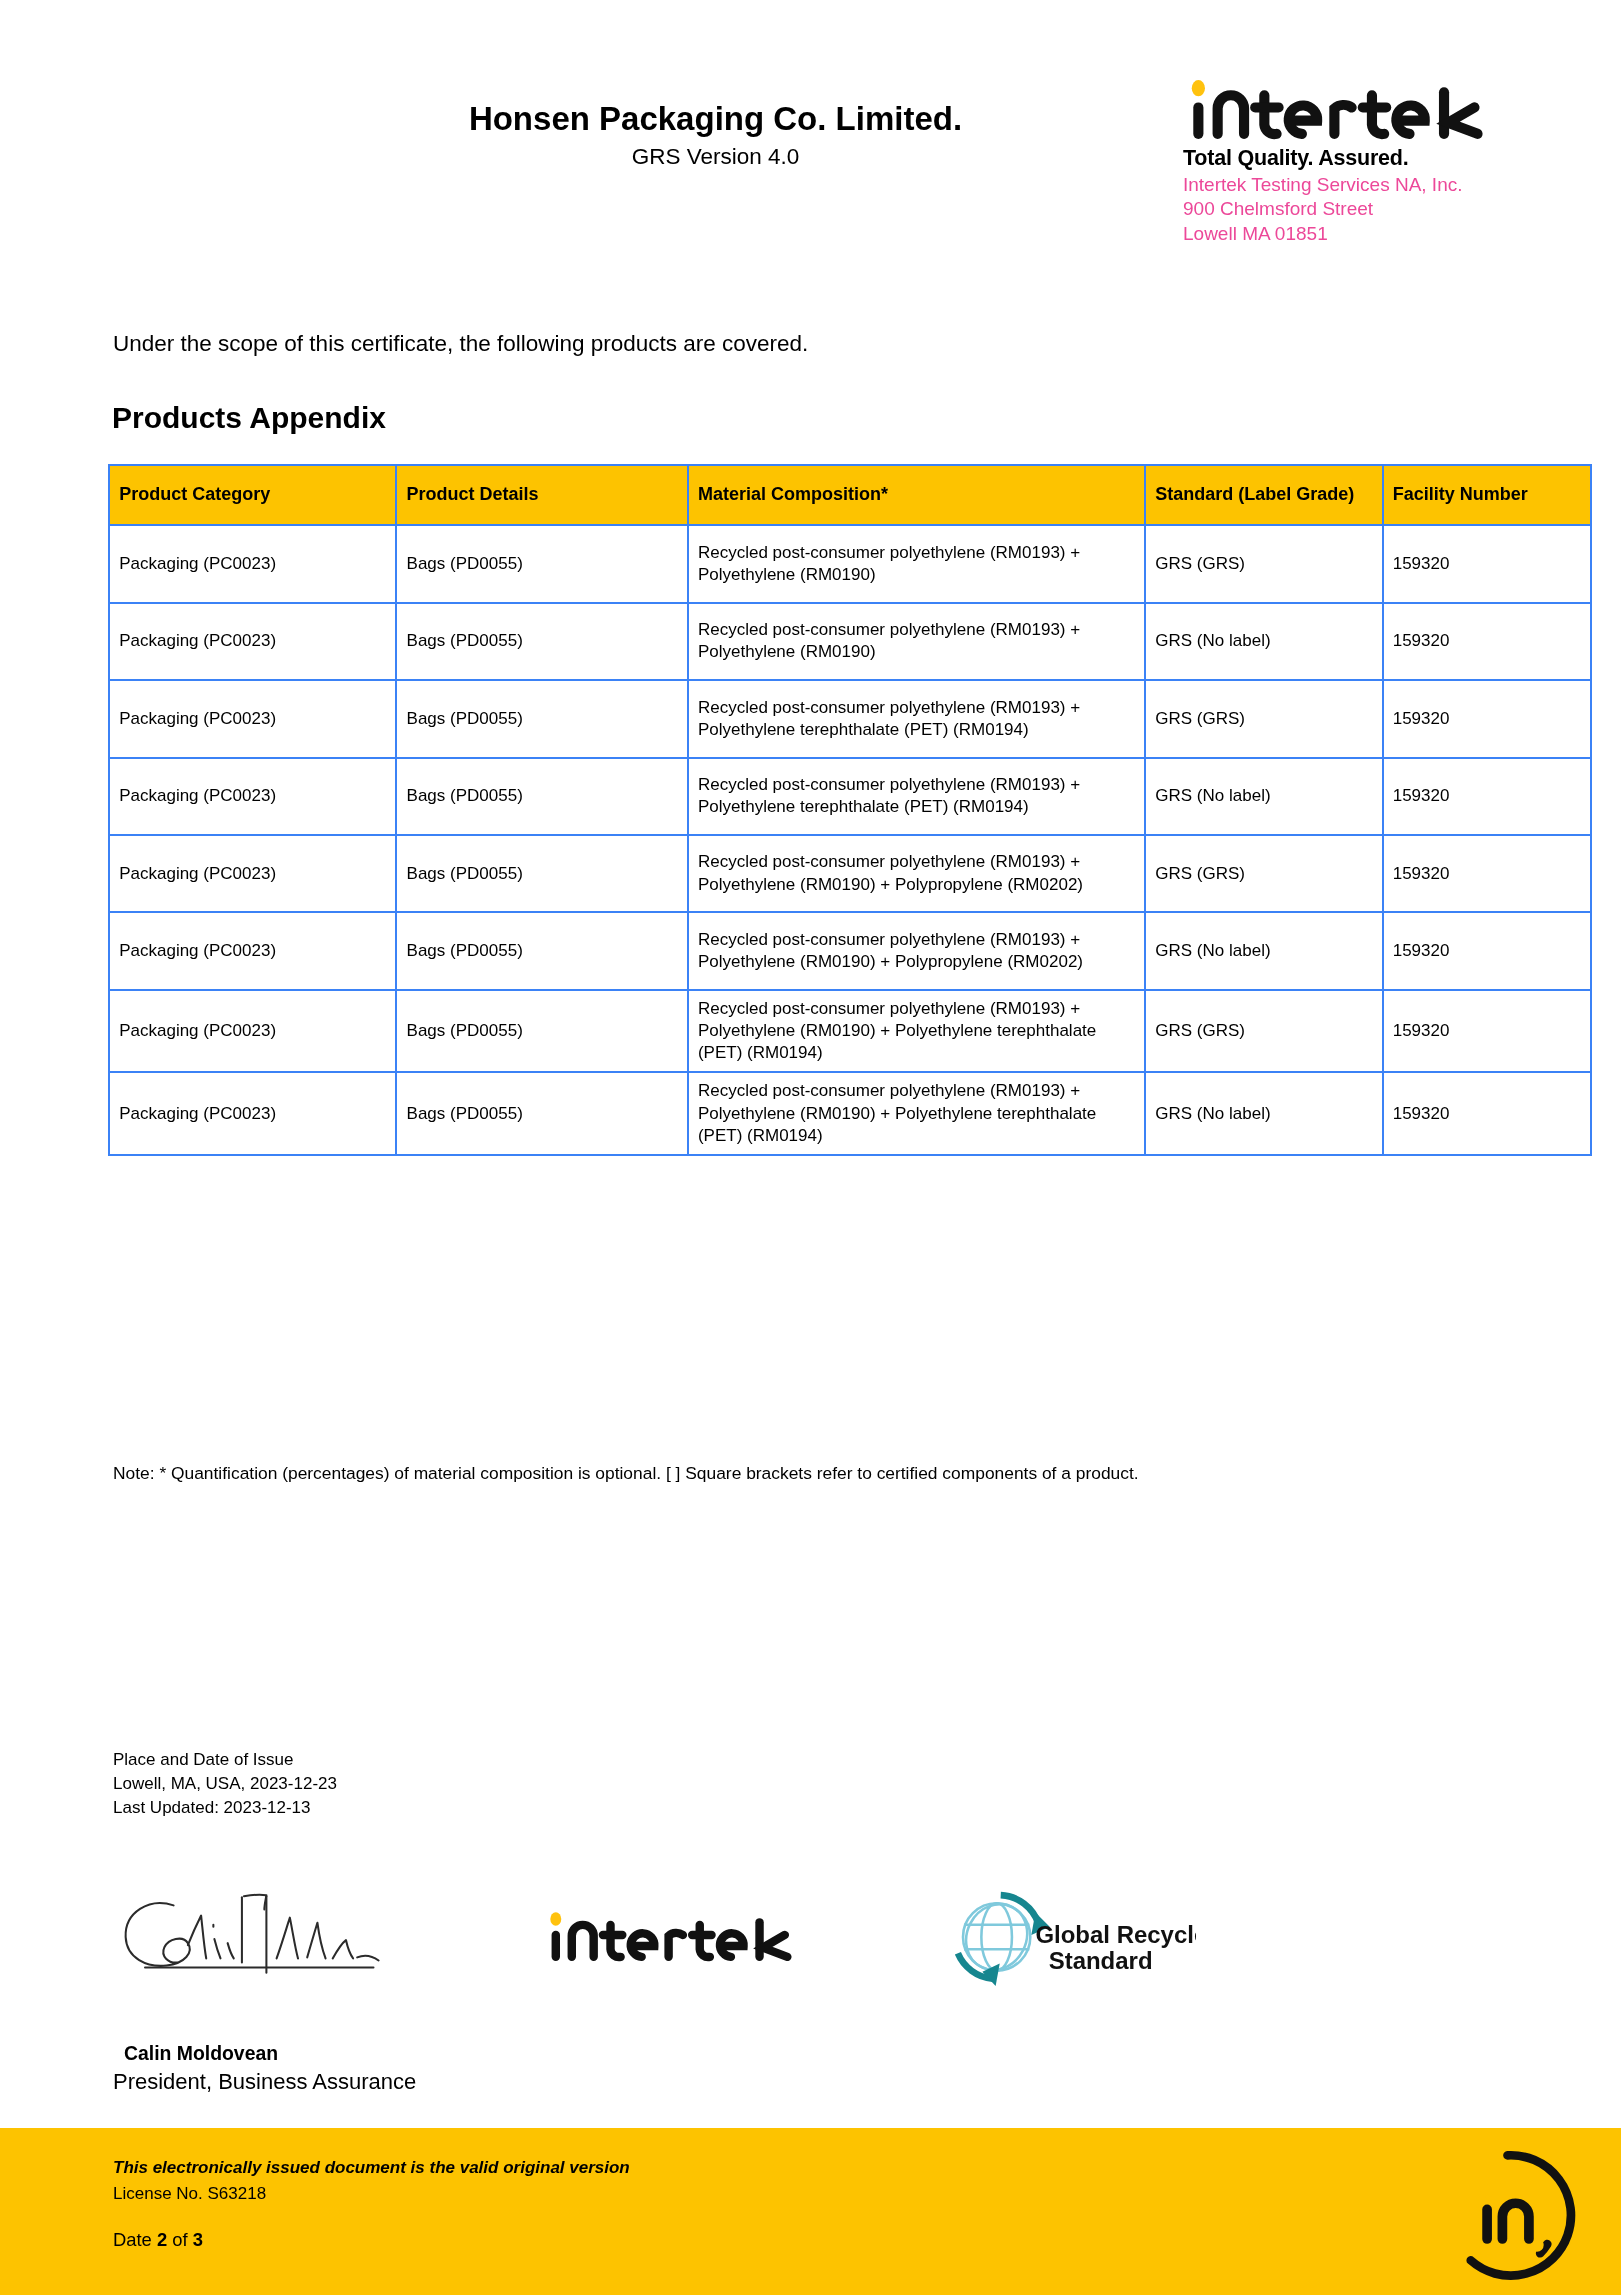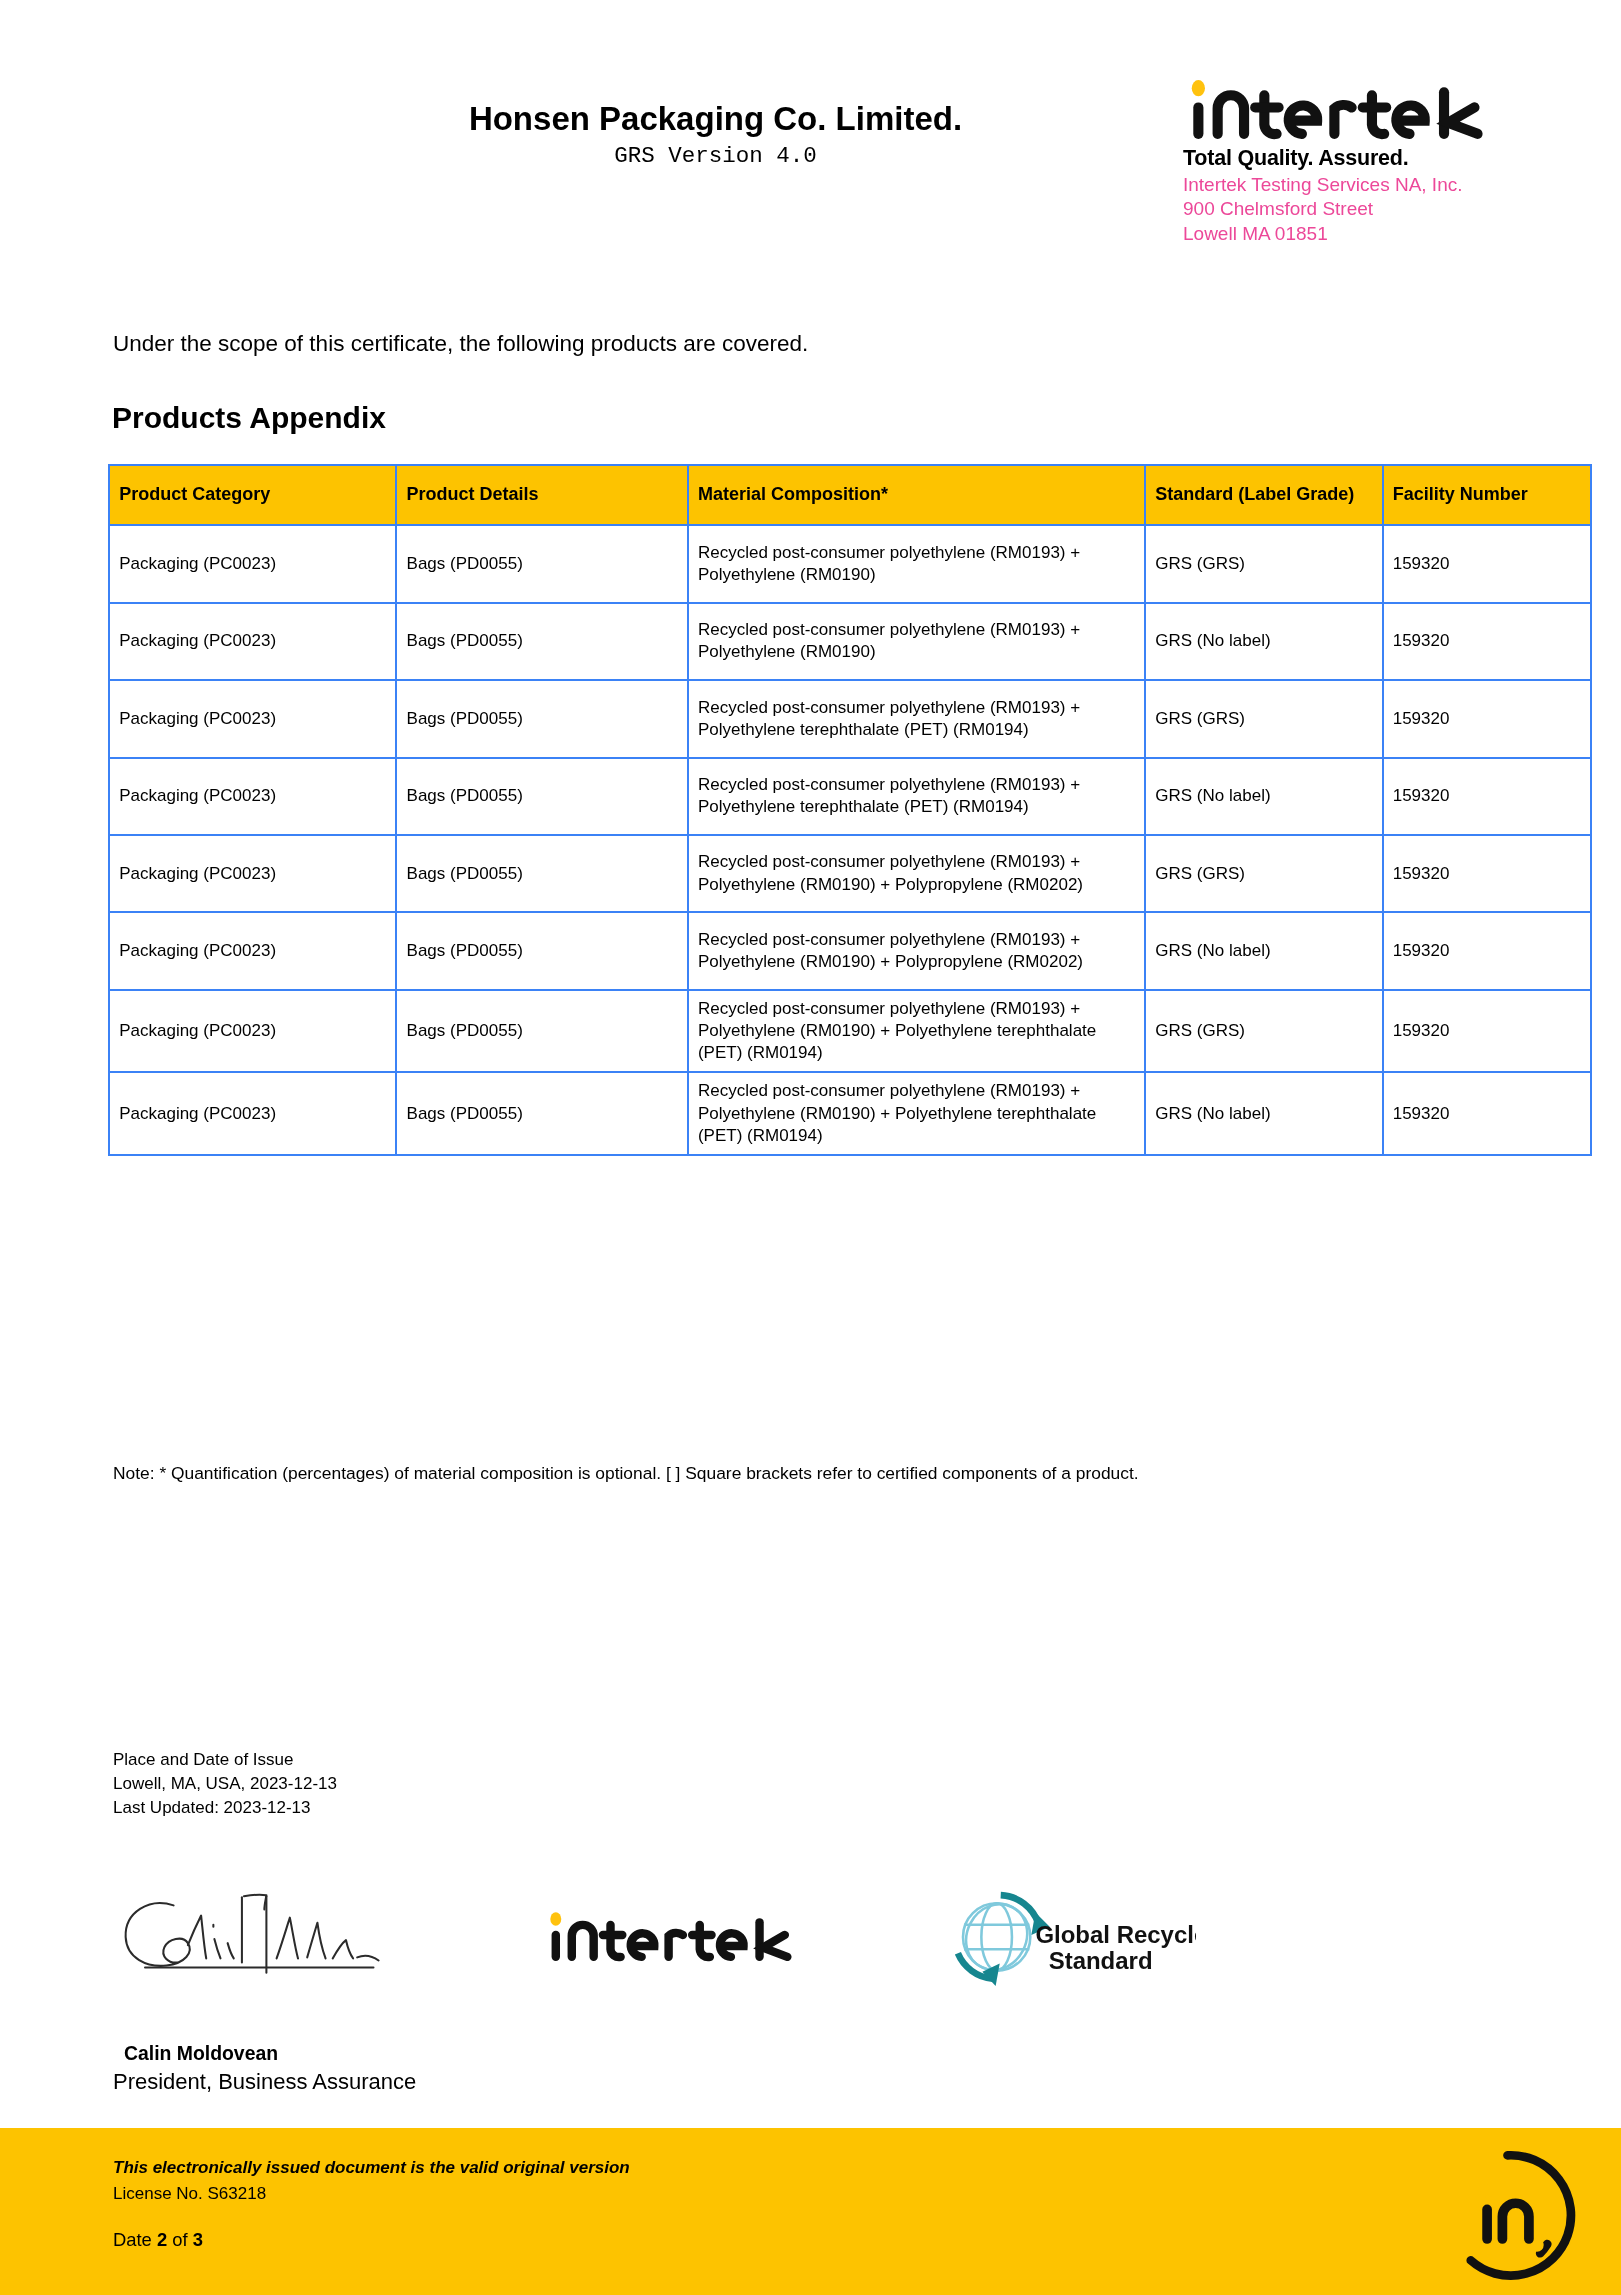--- a/index.html
+++ b/index.html
@@ -39,21 +39,20 @@
     font-size: 33px;
     font-weight: bold;
     line-height: 1.18;
     margin-top: 3.1px;
     white-space: nowrap;
   }
   .version-line {
     font-size: 22.5px;
     line-height: 1.2;
     margin-top: 4.1px;
-    font-family: Liberation Mono, monospace;
   }
 
   .brand-block {
     position: absolute;
     left: 1183px; top: 77px;
     width: 327px;
   }
   .brand-logo {
     display: block;
     width: 317px;
@@ -318,21 +317,21 @@
           <td class="col-fac">159320</td>
         </tr>
       </tbody>
   </table>
 </div>
 
 <div class="note">Note: * Quantification (percentages) of material composition is optional. [ ] Square brackets refer to certified components of a product.</div>
 
 <div class="issue-block">
   <div>Place and Date of Issue</div>
-  <div>Lowell, MA, USA, 2023-12-13</div>
+  <div>Lowell, MA, USA, 2023-12-23</div>
   <div>Last Updated: 2023-12-13</div>
 </div>
 
 <div class="sig-area">
   <svg class="sig-svg" viewBox="0 0 620 200">
     <g fill="none" stroke="#2b2b2b" stroke-width="4" stroke-linecap="round" stroke-linejoin="round">
       <path d="M118 38 C70 22 22 52 24 100 C26 142 66 160 104 156 C140 152 158 130 146 112 C136 96 108 104 100 120 C92 138 108 152 126 150"></path>
       <path d="M146 116 C158 86 166 70 172 58 C176 96 178 120 182 142"></path>
       <path d="M196 76 L196 80"></path>
       <path d="M198 104 C202 120 206 132 210 142"></path>

